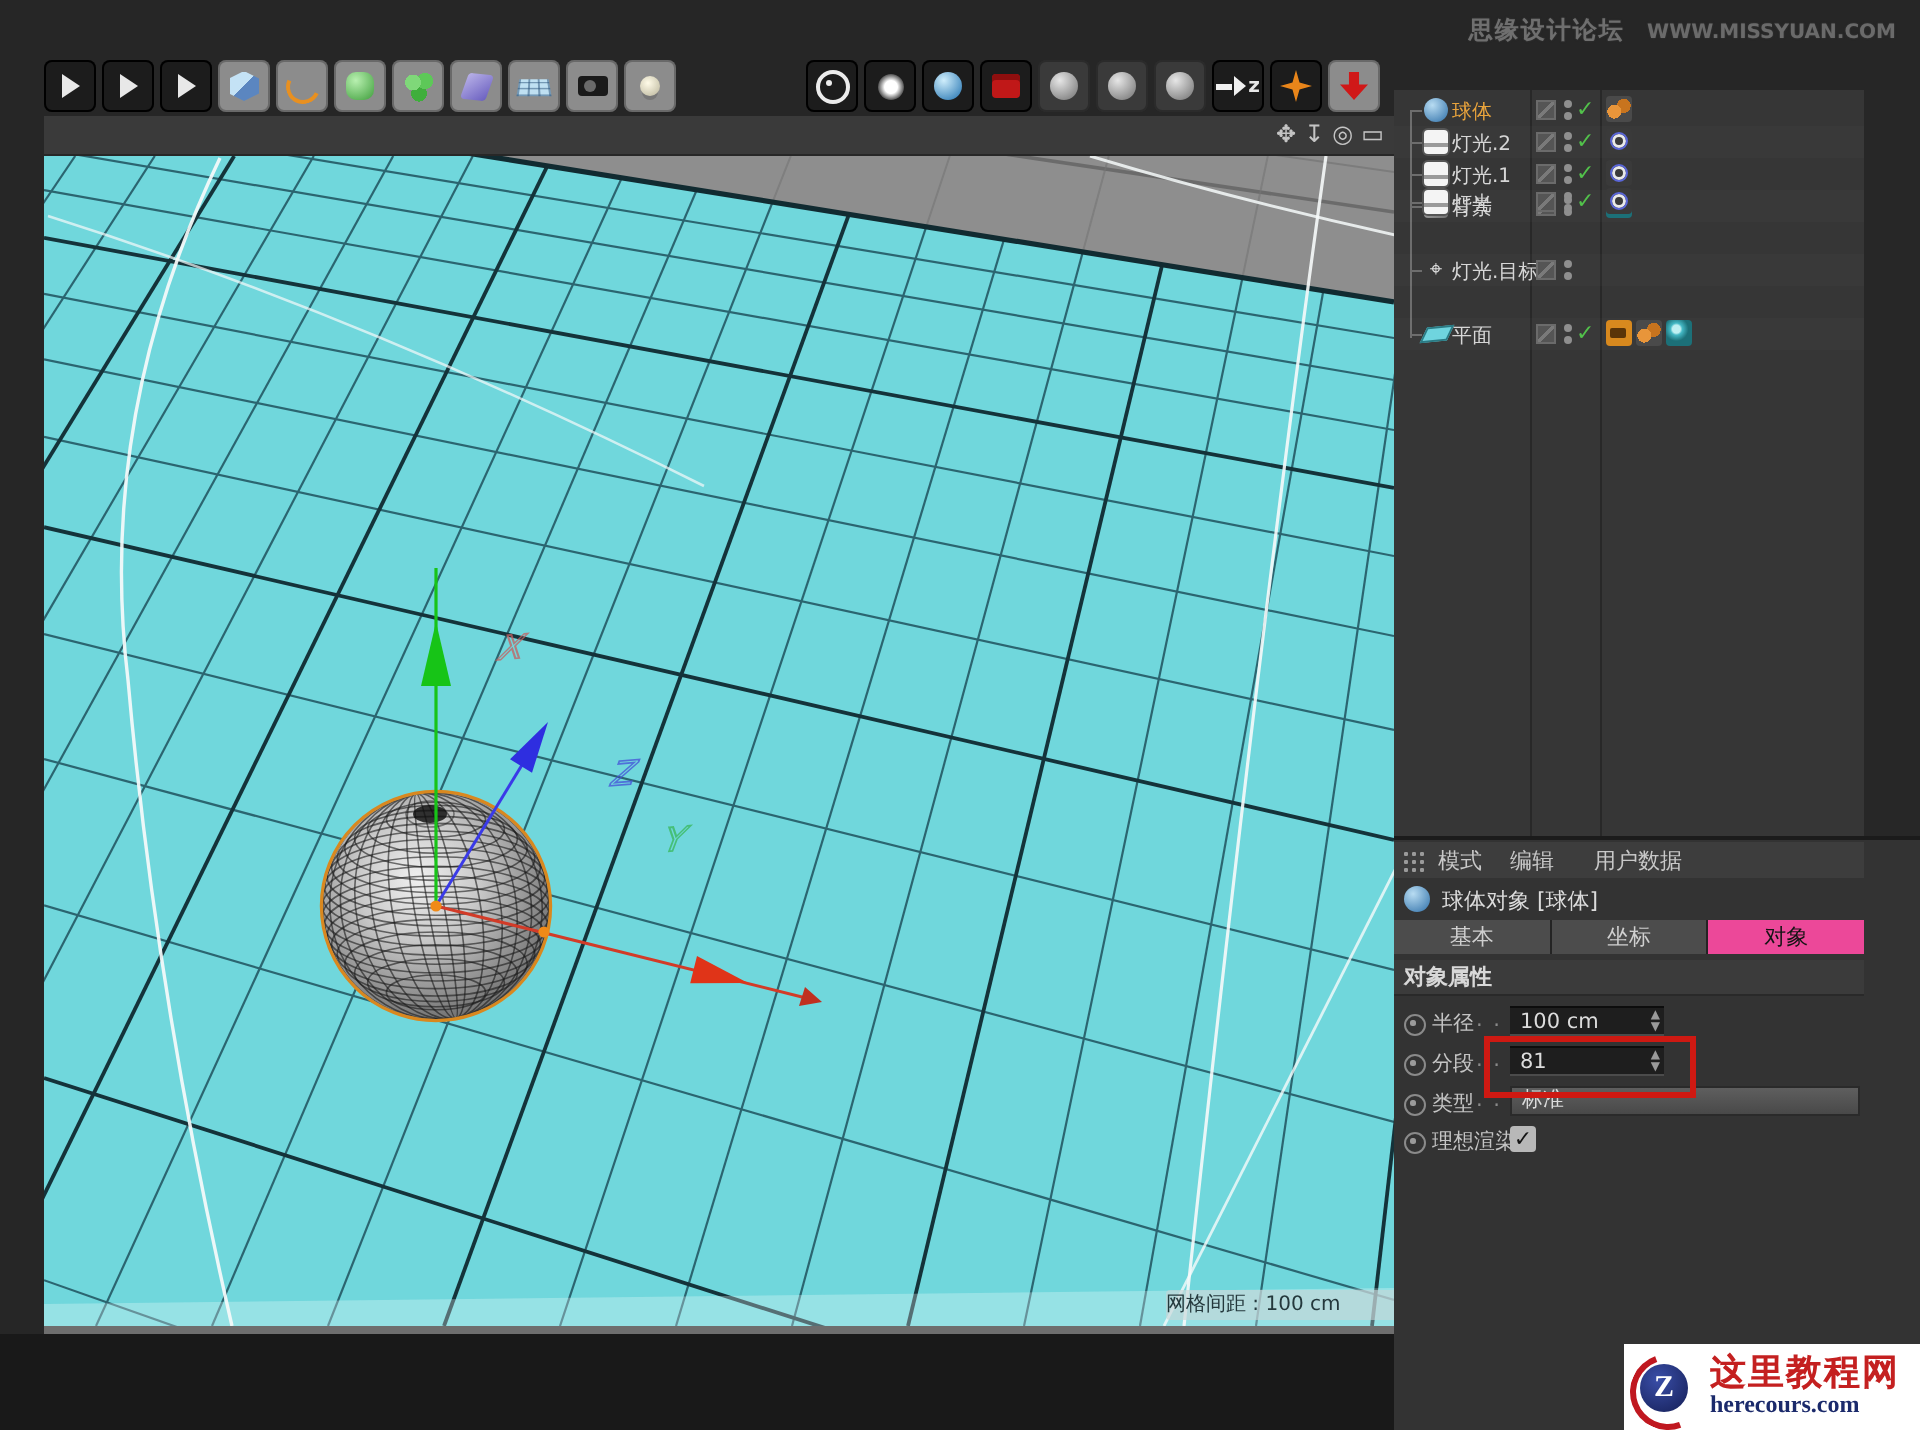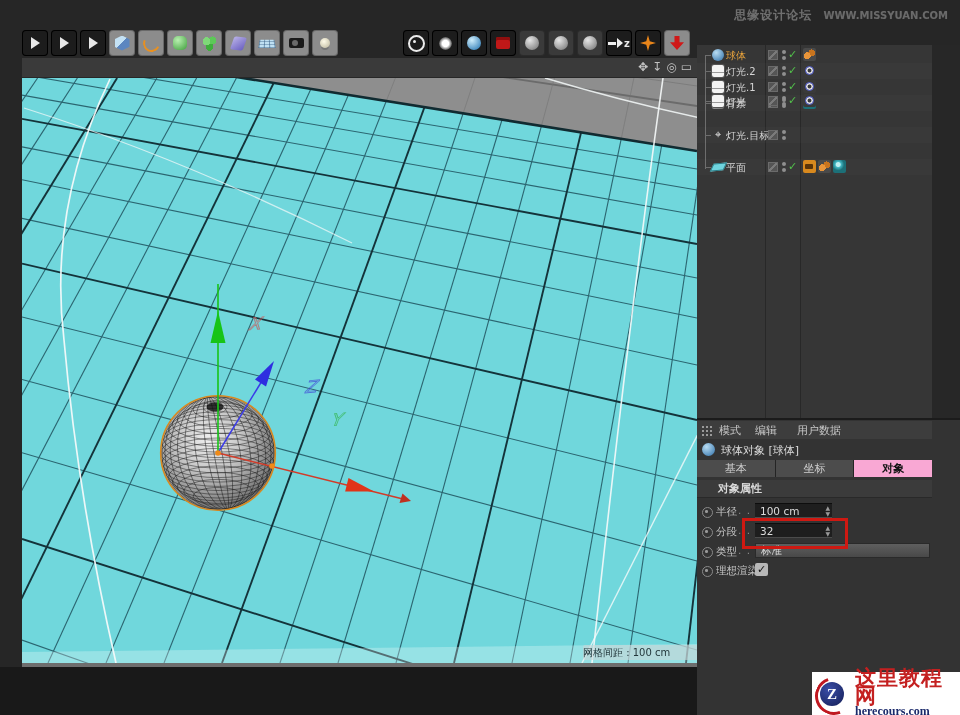--- a/index.html
+++ b/index.html
@@ -97,24 +97,24 @@
   .am{position:absolute;left:0;top:373px;width:263px;height:297px;background:#333;border-top:2px solid #1b1b1b;}
   .am-menu{position:absolute;left:0;top:1px;width:235px;height:18px;background:#3d3d3d;font-size:11px;}
   .am-menu .mi{position:absolute;top:2px;color:#c8c8c8;cursor:default;}
   .am-grid-icon{position:absolute;left:4px;top:4px;width:11px;height:11px;
       background-image:radial-gradient(#9a9a9a 1px,transparent 1.2px);background-size:4px 4px;}
   .am-title{position:absolute;left:0;top:21px;width:235px;height:18px;font-size:11px;color:#dcdcdc;text-align:right;}
   .am-title .ball{position:absolute;left:5px;top:2px;width:13px;height:13px;border-radius:50%;background:radial-gradient(circle at 35% 30%,#b8dcf2,#2e6fa8);}
   .am-title .t{position:absolute;left:24px;top:2px;}
   .am-tabs{position:absolute;left:0;top:40px;width:235px;height:17px;display:flex;gap:1px;background:#242424;}
   .am-tab{flex:1;background:#4c4c4c;color:#cfcfcf;font-size:11px;text-align:center;line-height:17px;cursor:default;}
-  .am-tab.active{background:#f9a8d4;color:#141414;font-weight:bold;}
+  .am-tab.active{background:#ec4899;color:#141414;font-weight:normal;}
   .am-section{position:absolute;left:0;top:60px;width:235px;height:17px;background:#3b3b3b;border-bottom:1px solid #292929;
               font-size:11px;font-weight:bold;color:#d8d8d8;}
-  .am-section span{margin-left:21px;line-height:17px;}
+  .am-section span{margin-left:5px;line-height:17px;}
   .am-row{position:absolute;left:0;width:263px;height:19px;font-size:10.5px;color:#c4c4c4;}
   .key-dot{position:absolute;left:5px;top:5px;width:9px;height:9px;border:1.5px solid #8a8a8a;border-radius:50%;}
   .key-dot::after{content:'';position:absolute;left:2px;top:2px;width:2.5px;height:2.5px;border-radius:50%;background:#9a9a9a;}
   .am-label{position:absolute;left:19px;top:3px;white-space:nowrap;}
   .am-dots{position:absolute;left:41px;top:2px;color:#8a8a8a;letter-spacing:1px;}
   .field{position:absolute;left:58px;top:1px;width:77px;height:15px;background:#1e1e1e;border-top:1px solid #0d0d0d;
          border-bottom:1px solid #4b4b4b;color:#dcdcdc;font-size:10.5px;line-height:15px;padding-left:5px;box-sizing:border-box;}
   .spin{position:absolute;right:2px;top:1px;display:flex;flex-direction:column;line-height:6px;}
   .spin span{font-size:6px;color:#9a9a9a;height:6px;}
   .dropdown{position:absolute;left:58px;top:1px;width:175px;height:15px;background:linear-gradient(180deg,#606060,#474747);
@@ -124,21 +124,21 @@
   .annotation{position:absolute;left:45px;top:-4px;width:100px;height:25px;border:3px solid #ce1912;z-index:5;}
   
   .brand{position:absolute;left:812px;top:672px;width:148px;height:43px;background:#fff;display:flex;align-items:center;z-index:9;}
   .emblem{position:relative;width:38px;height:38px;margin-left:2px;flex:none;}
   .emblem .ring{position:absolute;left:1px;top:2px;width:32px;height:32px;border:3px solid transparent;
                 border-left-color:#c01820;border-bottom-color:#c01820;border-radius:50%;transform:rotate(25deg);}
   .emblem .core{position:absolute;left:6px;top:7px;width:24px;height:24px;border-radius:50%;
                 background:radial-gradient(circle at 38% 32%,#3a4ea8,#141e55);color:#fff;text-align:center;
                 line-height:24px;font-weight:bold;font-size:15px;font-family:"Liberation Serif",serif;}
   .brand-text{margin-left:3px;}
-  .brand-cn{font-size:21px;font-weight:bold;color:#c42020;letter-spacing:1px;line-height:18px;}
+  .brand-cn{font-size:18px;font-weight:bold;color:#c42020;letter-spacing:1px;line-height:18px;}
   .brand-url{font-size:12px;font-weight:bold;color:#1b2a6b;font-family:"Liberation Serif",serif;line-height:13px;}
   .axis-letter{opacity:.75;font-size:17px;font-family:"DejaVu Sans",sans-serif;}
 </style>
 </head>
 <body>
 
 <div class="stage">
 
   <div class="top-bar">
     <div class="watermark">
@@ -510,21 +510,21 @@
             <span>▼</span>
           </span>
         </span>
       </div>
 
       <div class="am-row" style="top:102px">
         <span class="key-dot"></span>
         <span class="am-label">分段</span>
         <span class="am-dots">. . .</span>
         <span class="field">
-          <span>32</span>
+          <span>81</span>
           <span class="spin">
             <span>▲</span>
             <span>▼</span>
           </span>
         </span>
         <span class="annotation"></span>
       </div>
 
       <div class="am-row" style="top:122px">
         <span class="key-dot"></span>

